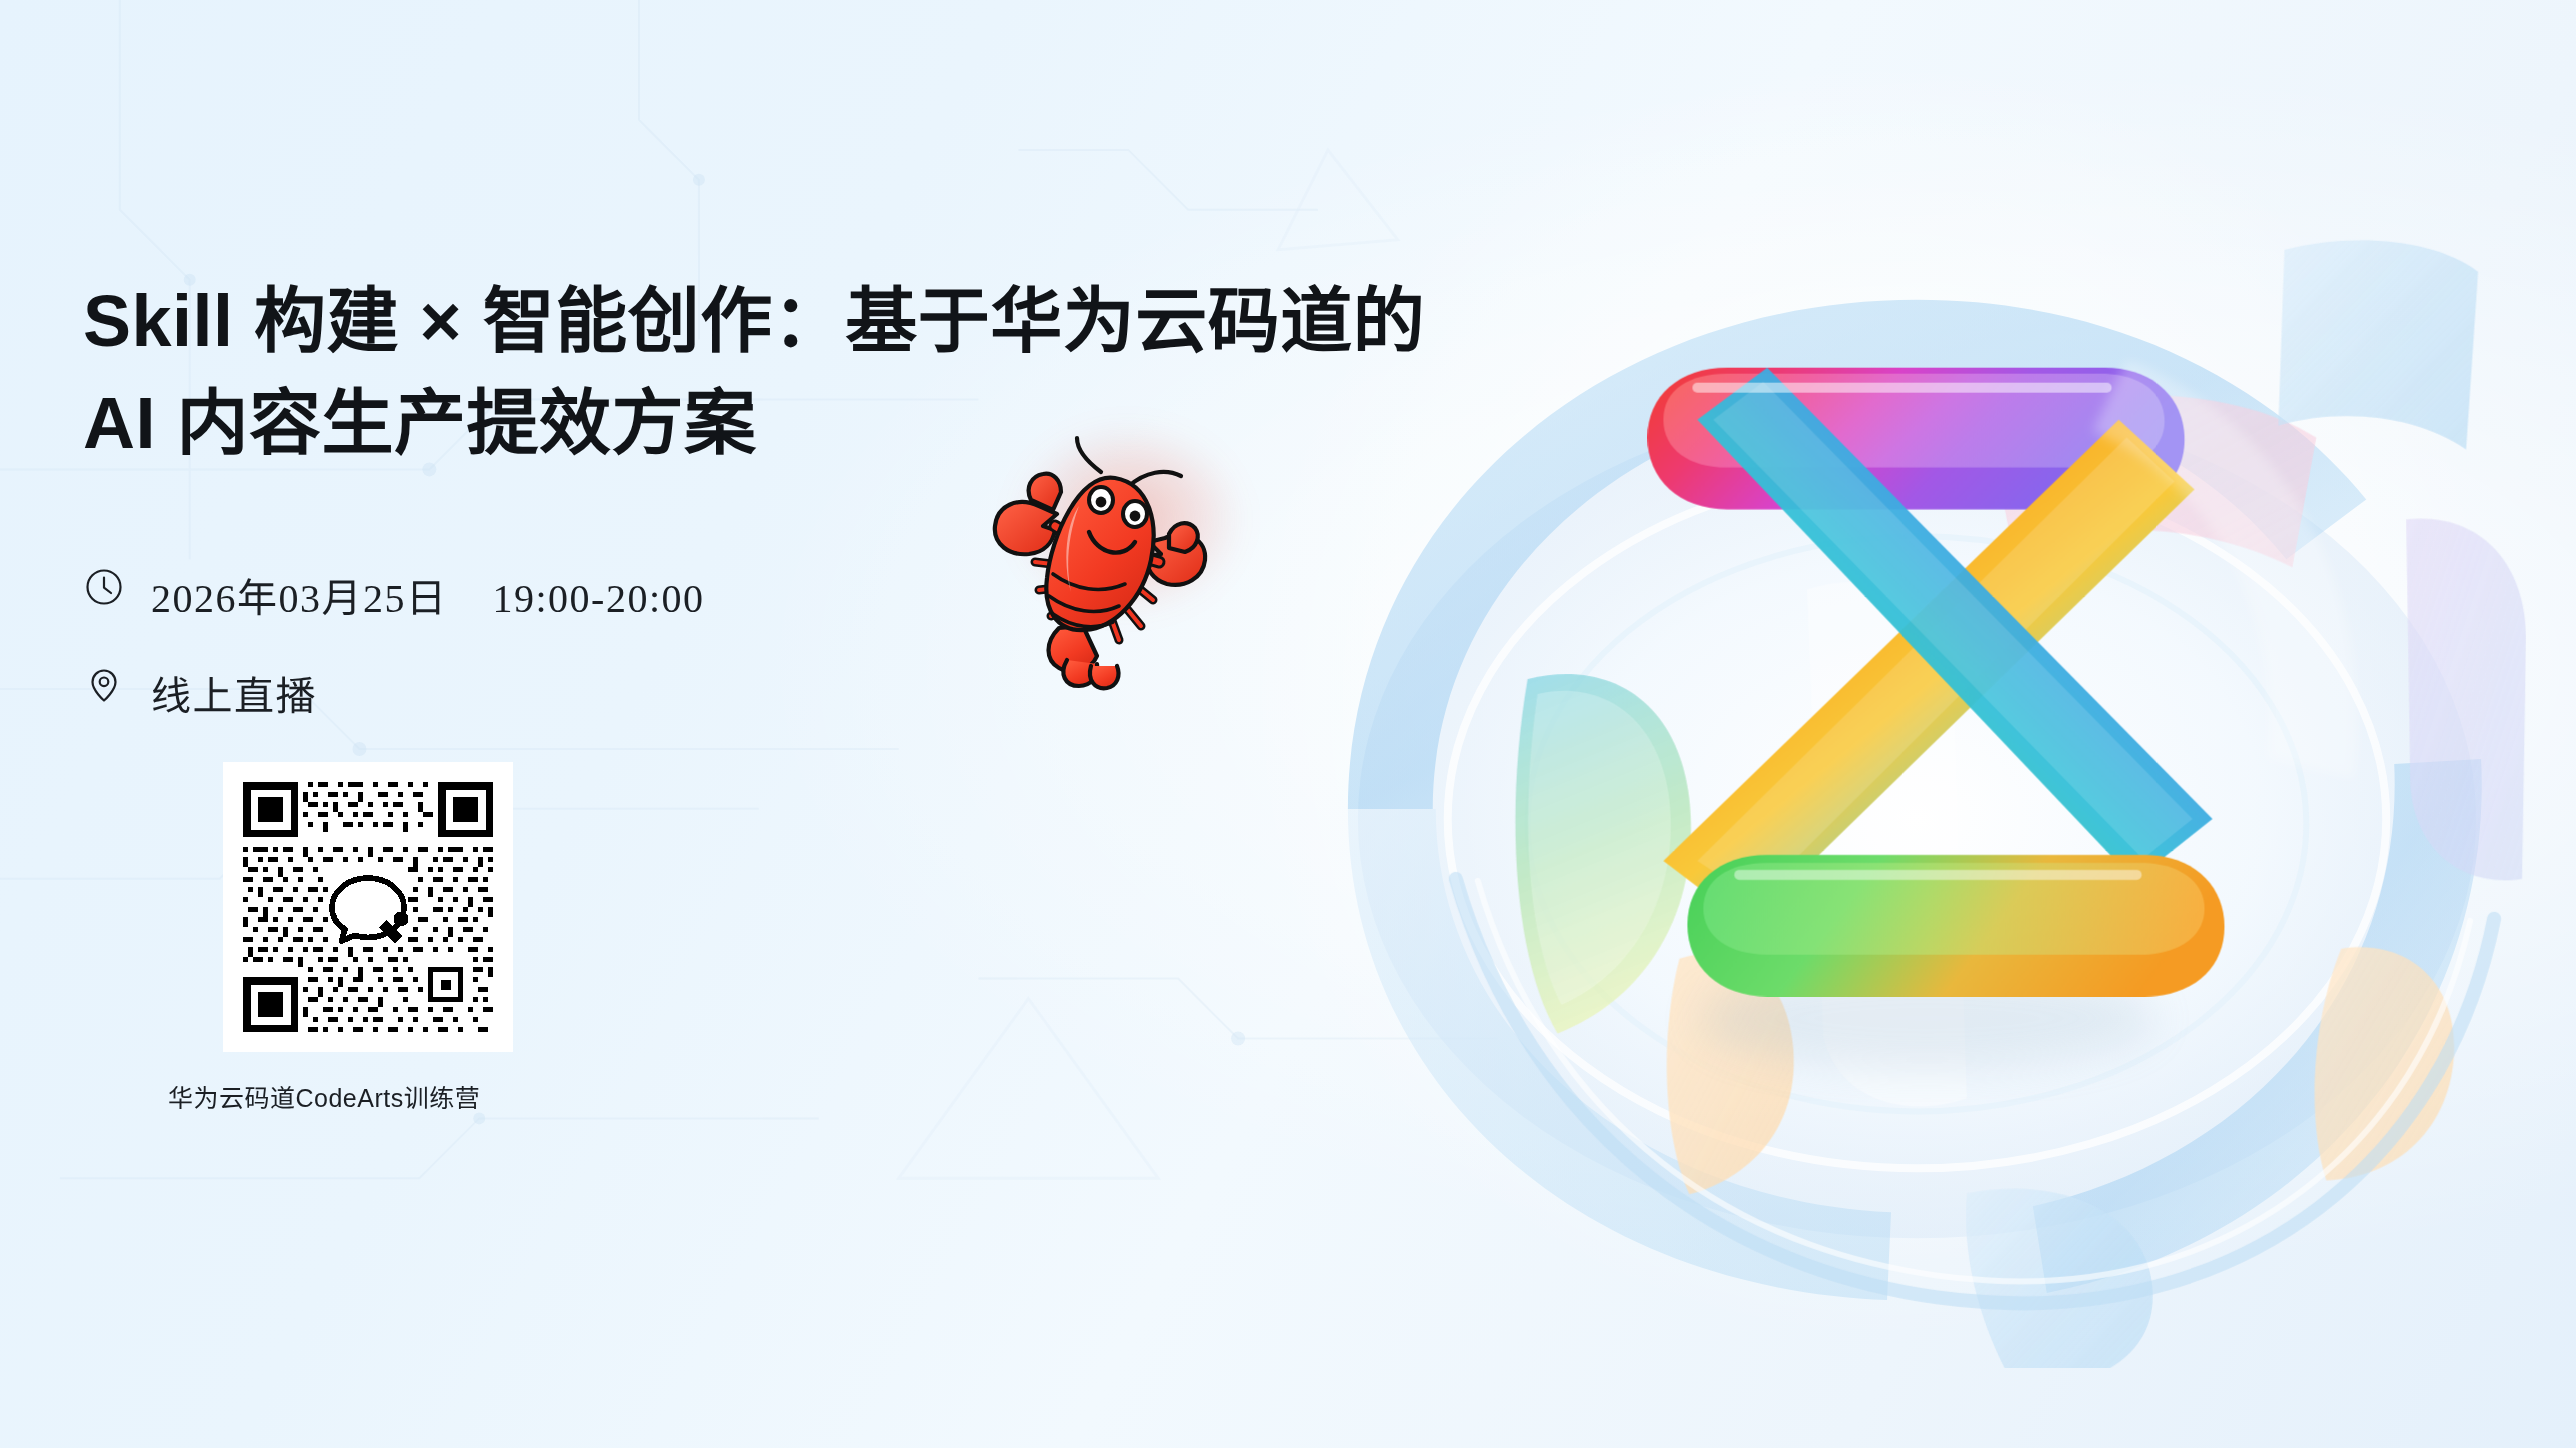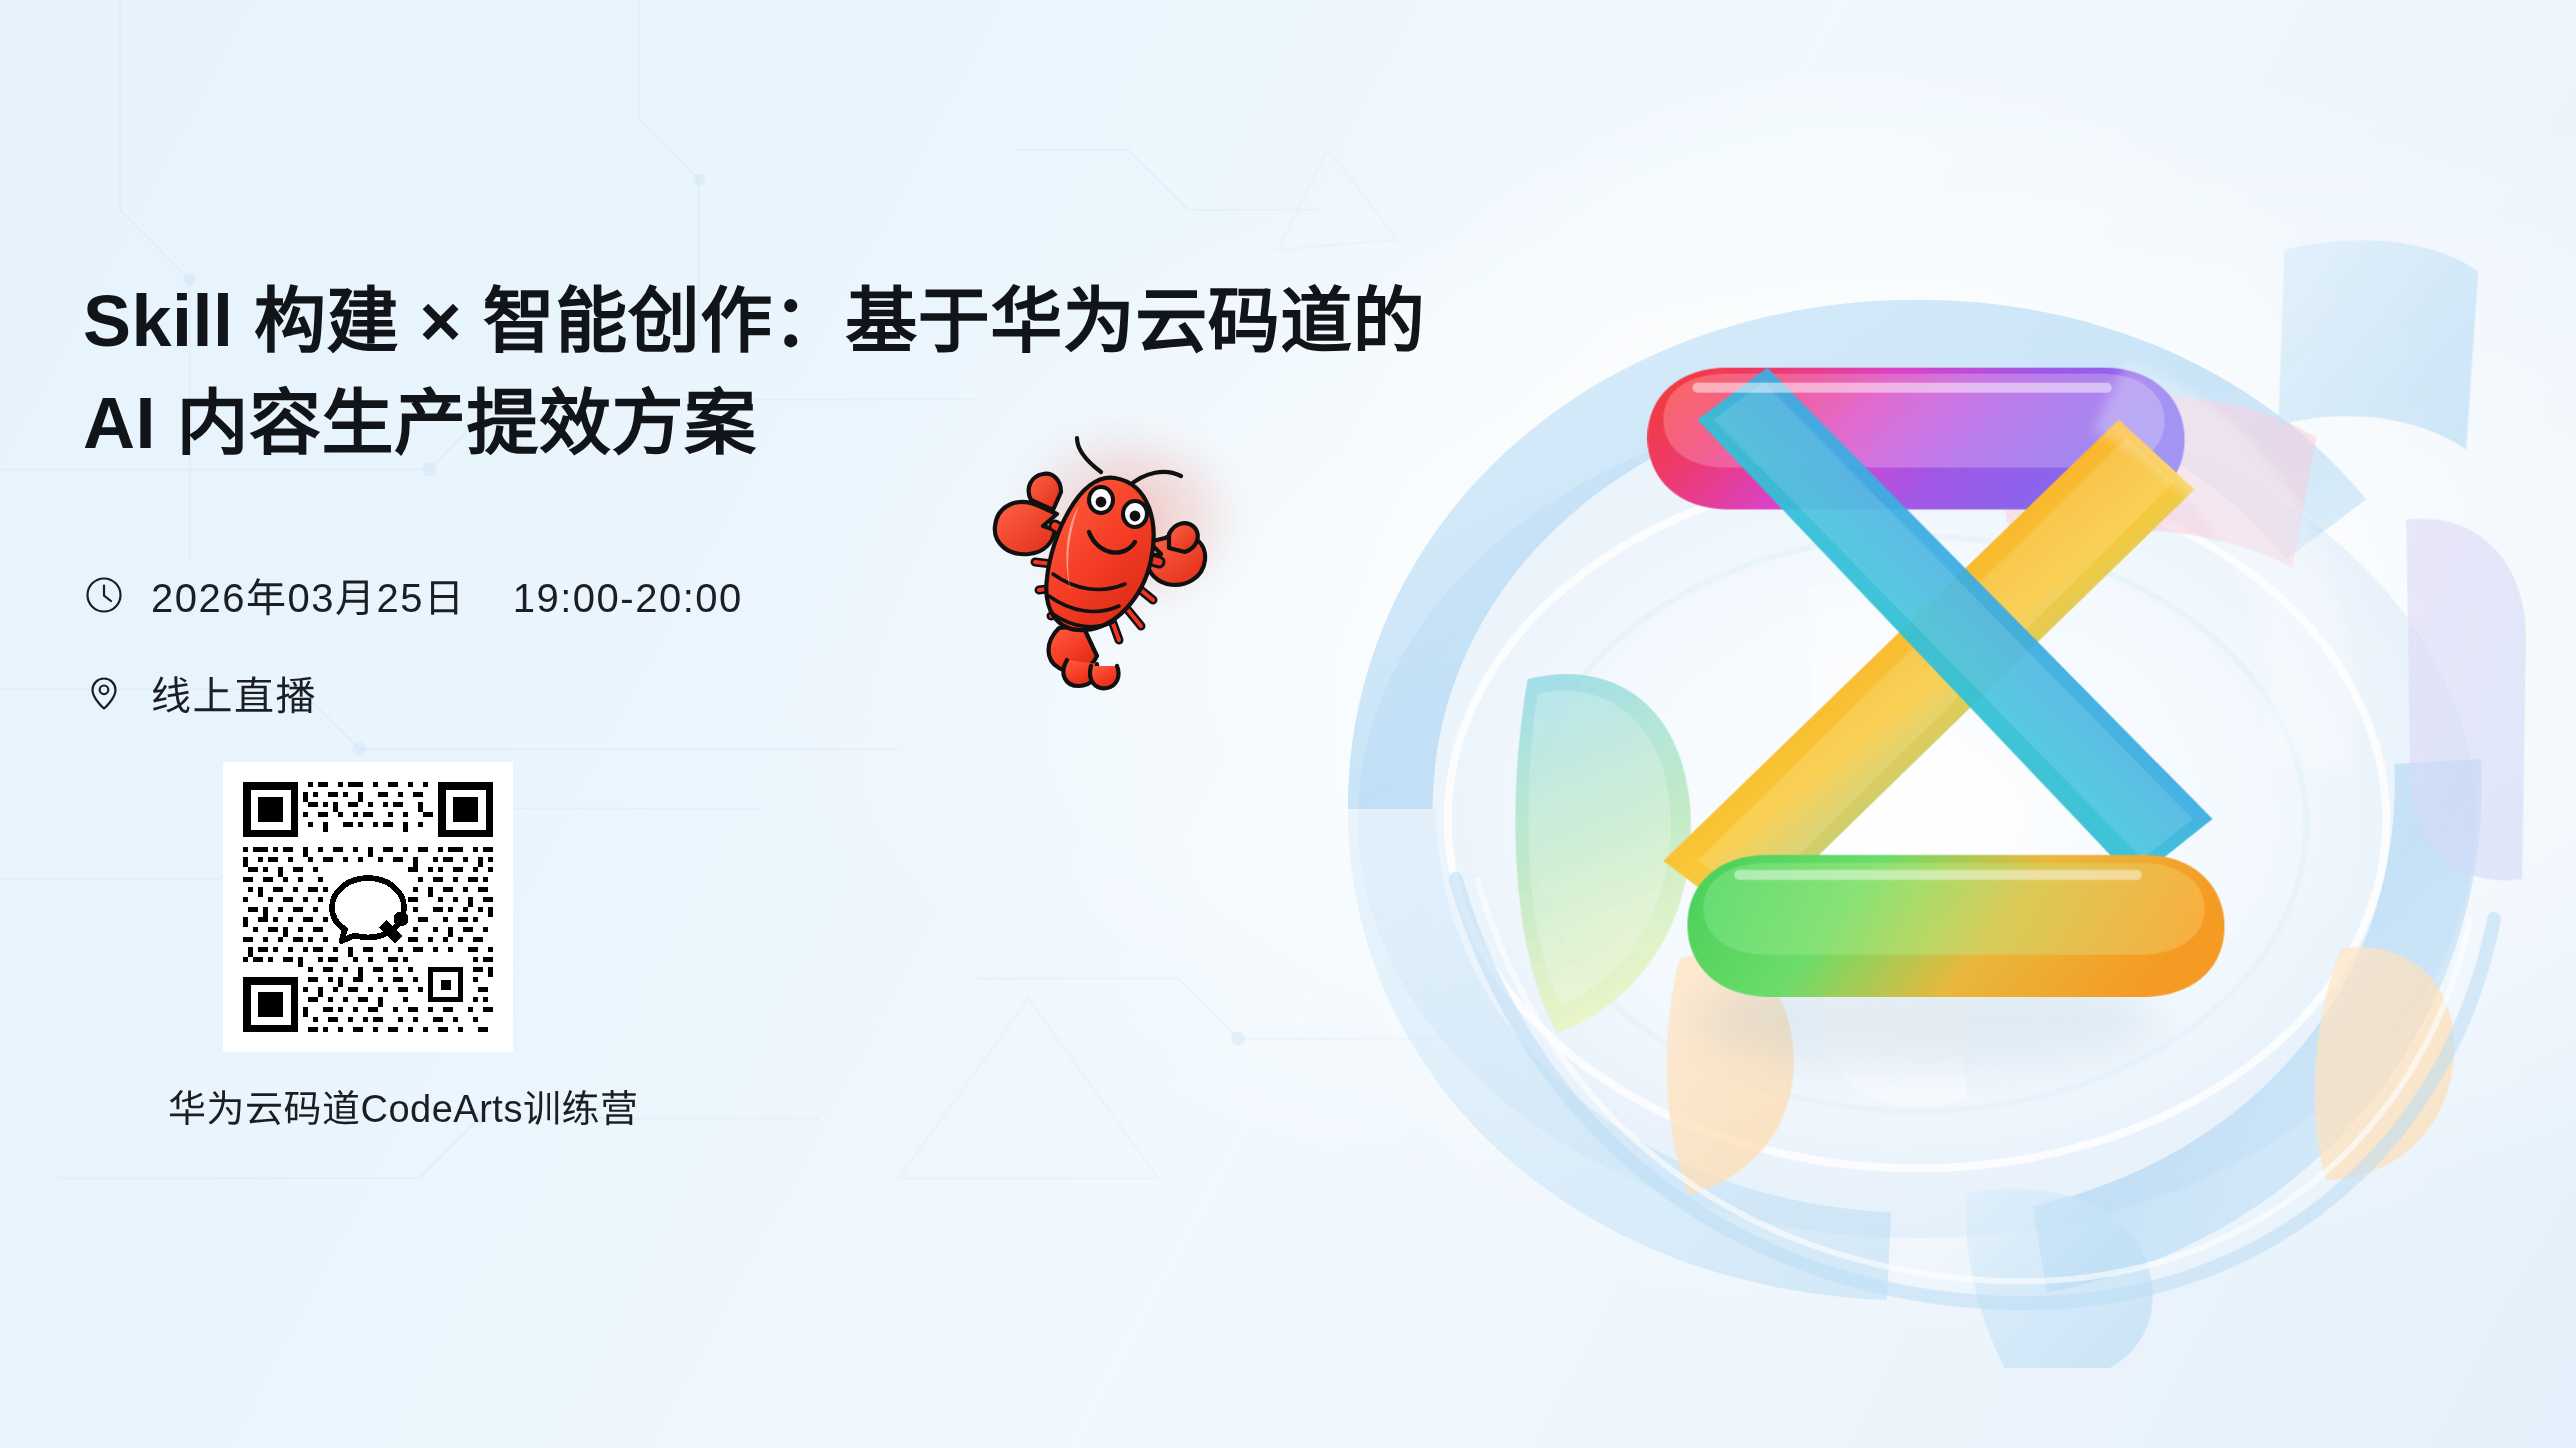--- a/index.html
+++ b/index.html
@@ -57,22 +57,23 @@
     white-space: nowrap;
   }
   .title-line { display: block; }
 
   .meta {
     margin-top: 92px;
   }
 
   .meta-row {
     display: flex;
-    align-items: center;
+    align-items: flex-start;
     margin-bottom: 40px;
+    font-family: Liberation Serif, serif;
   }
 
   .meta-icon {
     width: 42px;
     height: 42px;
     flex: 0 0 42px;
     margin-right: 26px;
     display: flex;
     align-items: center;
     justify-content: center;
@@ -101,21 +102,21 @@
     padding: 0;
     box-sizing: border-box;
     display: flex;
     align-items: center;
     justify-content: center;
   }
   .qr-frame svg { display: block; }
 
   .qr-caption {
     margin-top: 26px;
-    font-size: 38px;
+    font-size: 25px;
     color: #1b1f24;
     letter-spacing: 0.5px;
     width: 290px;
     text-align: left;
     margin-left: -55px;
     white-space: nowrap;
   }
 
   
   .lobster {

